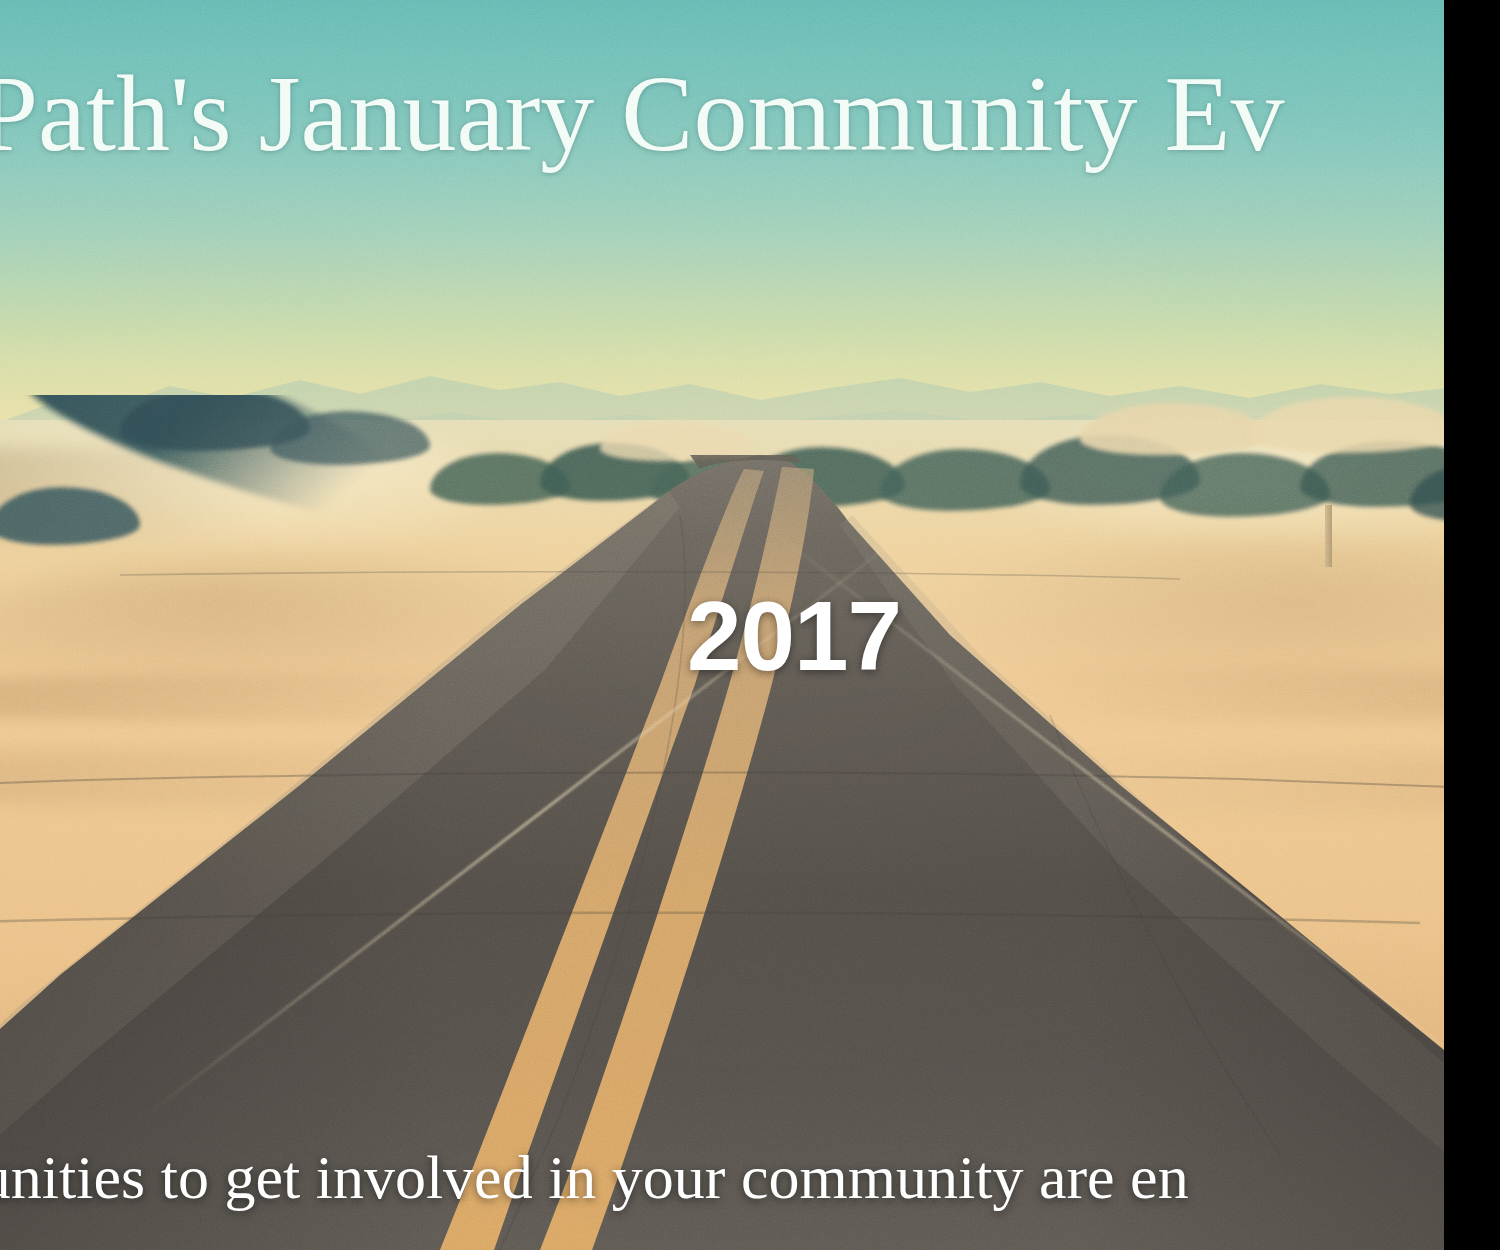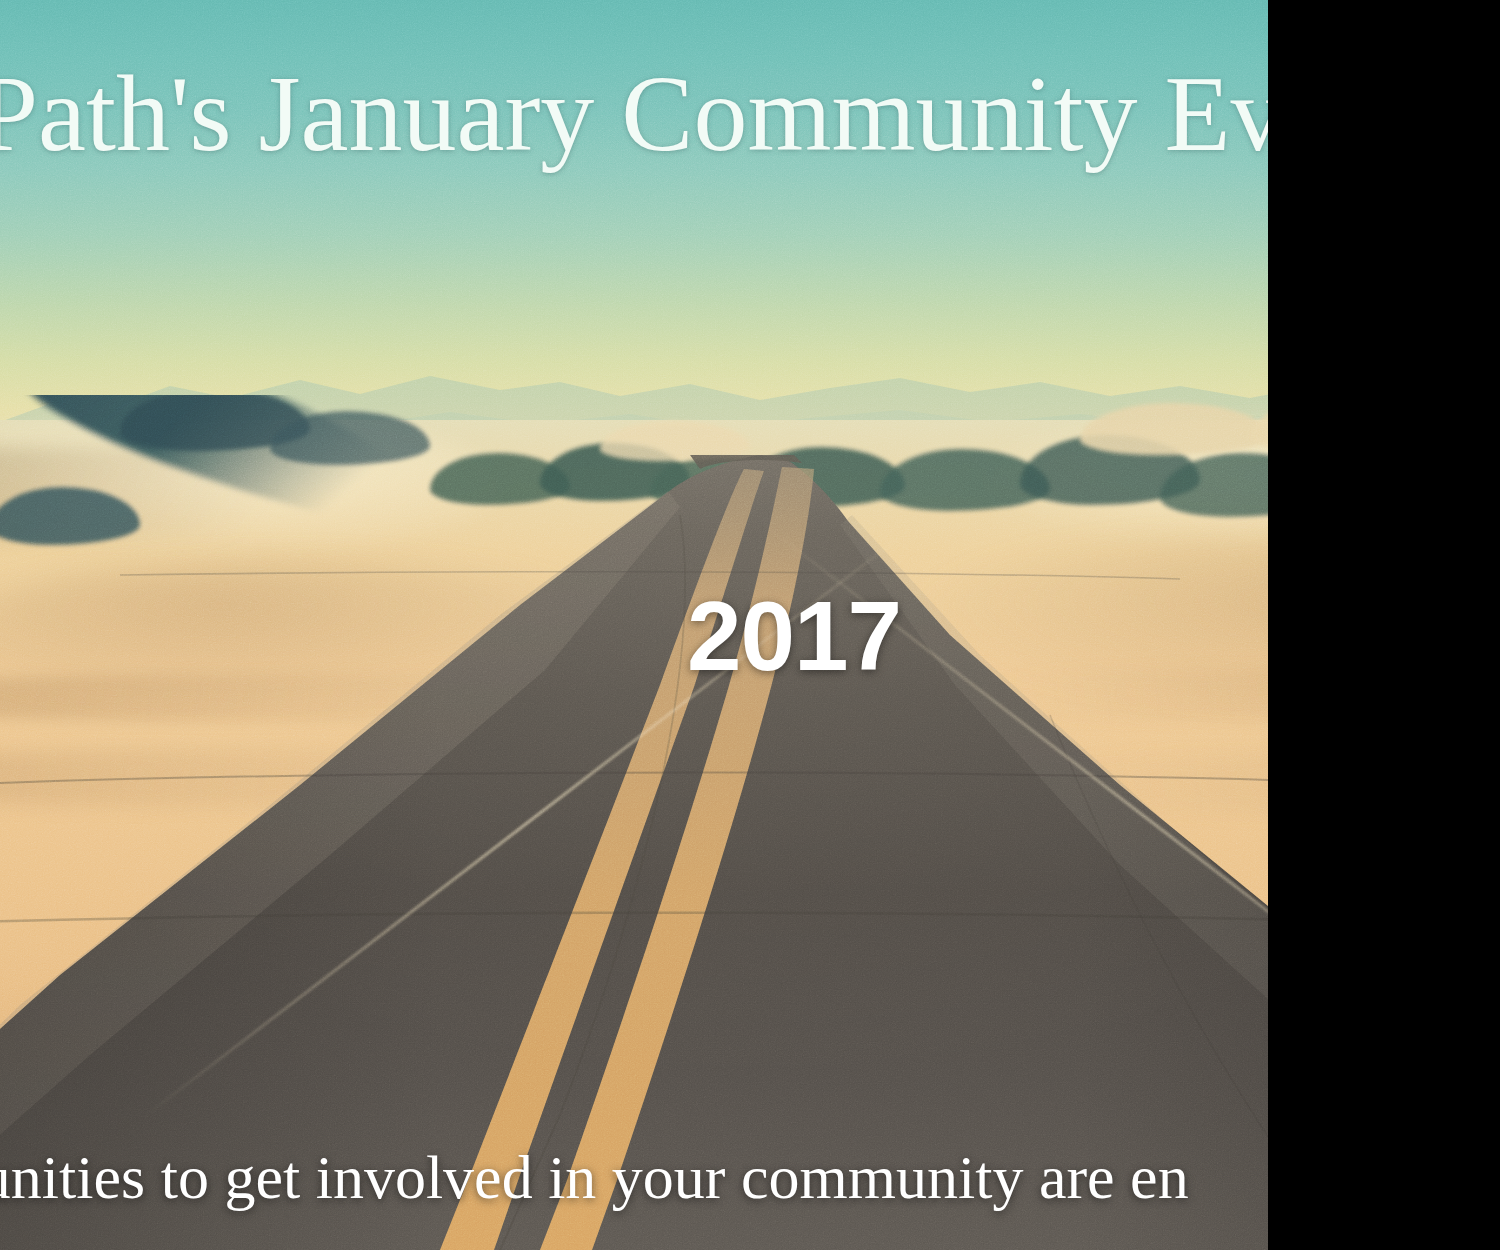--- a/index.html
+++ b/index.html
@@ -7,21 +7,21 @@
     margin: 0;
     padding: 0;
     background: #000;
   }
   body {
     font-family: "Liberation Serif", serif;
   }
 
   #banner {
     position: relative;
-    width: 1268px;
+    width: 1444px;
     height: 1250px;
     overflow: hidden;
     background: #a16207;
   }
 
   
   .sky {
     position: absolute;
     left: 0; top: 0;
     width: 1500px;

